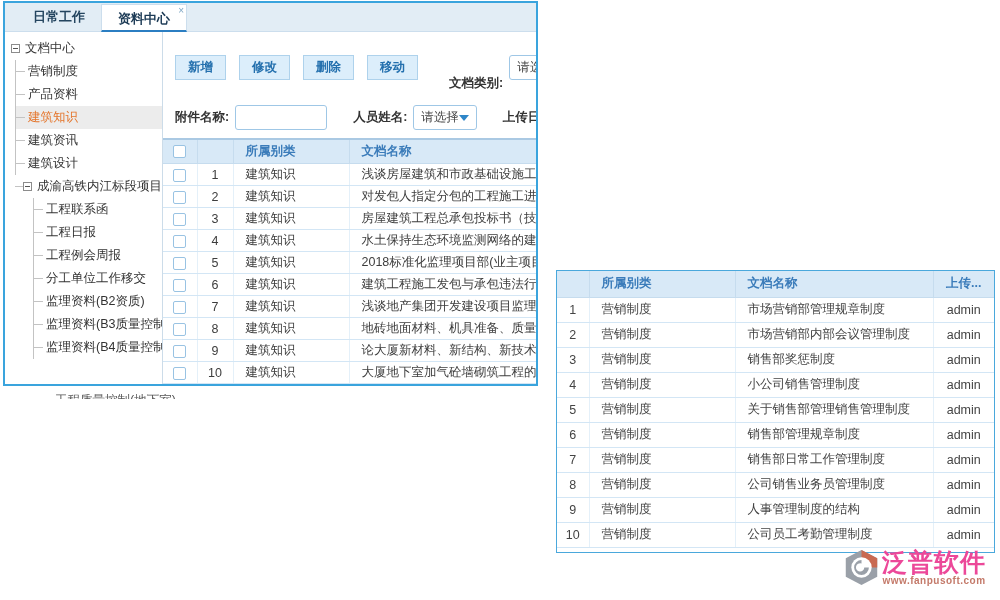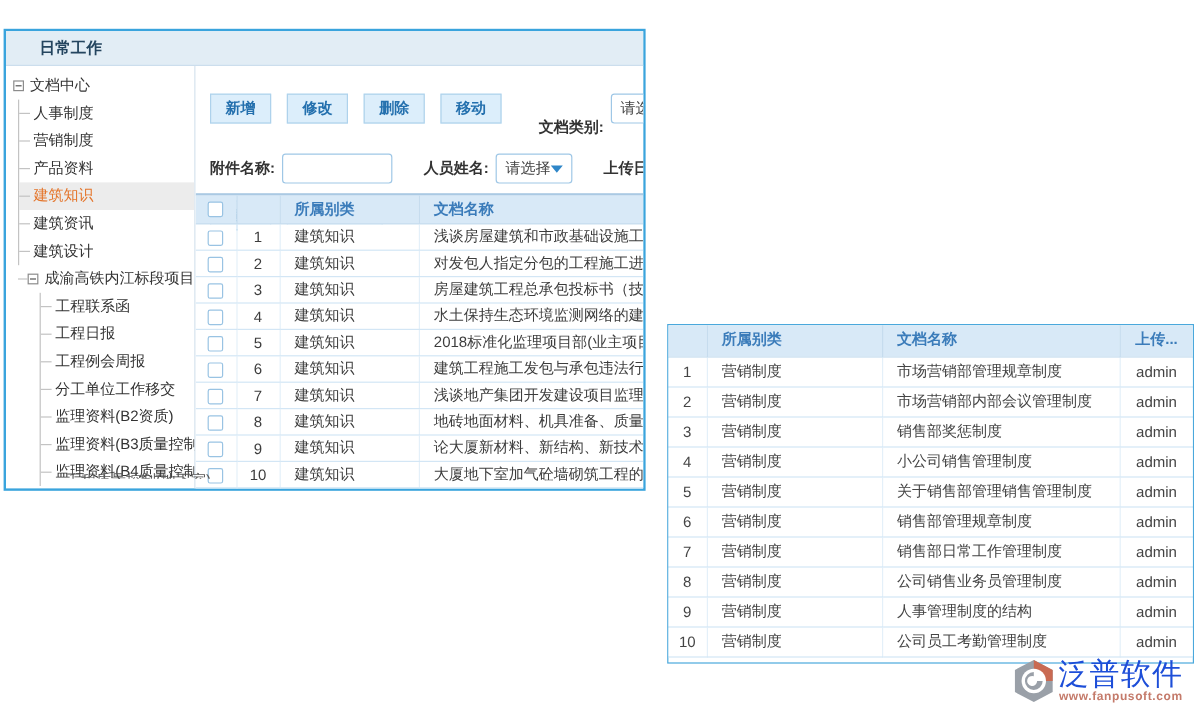--- a/index.html
+++ b/index.html
@@ -1,21 +1,21 @@
 <!DOCTYPE html>
 <html><head>
 <meta charset="utf-8">
 <style>
   * { margin:0; padding:0; box-sizing:border-box; }
   html,body { width:1000px; height:600px; background:#ffffff; overflow:hidden;
     font-family:"Liberation Sans","DejaVu Sans",sans-serif; }
   .stage { position:relative; width:1000px; height:600px; background:#fff; }
 
   
-  .win-left { position:absolute; left:3px; top:24px; width:535px; height:385px;
+  .win-left { position:absolute; left:3px; top:1px; width:535px; height:385px;
     border:2px solid #3aa4dd; background:#fff; }
   .tabbar { height:29px; background:#e2edf5; display:flex; align-items:flex-end;
     padding-left:12px; border-bottom:1px solid #ccdeed; }
   .tab { height:28px; line-height:27px; padding:0 16px; font-size:13px; font-weight:bold;
     color:#24455f; cursor:pointer; }
   .tab.active { background:#fff; border:1px solid #ccdeed; border-bottom:2px solid #2b7ec2;
     color:#1c3a55; position:relative; margin-bottom:-1px; }
   .tab-close { position:absolute; top:1px; right:2px; font-size:10px; line-height:10px;
     color:#7fa7c4; font-weight:normal; }
   .win-body { display:flex; height:calc(100% - 29px); }
@@ -84,46 +84,47 @@
   .tbl-r td { height:25px; color:#444; }
   .tbl-r .c-num { width:32px; }
   .tbl-r .c-cat { width:146px; }
   .tbl-r .c-name { width:198px; }
   .tbl-r .c-up { text-align:center; padding:0; }
 
   
   .watermark { position:absolute; left:843px; top:549px; width:154px; display:flex; align-items:flex-start; }
   .wm-icon { width:37px; height:37px; flex:0 0 auto; margin-right:2px; }
   .wm-text { display:flex; flex-direction:column; align-items:center; }
-  .wm-brand { font-size:25px; font-weight:normal; color:#1d4ed8; letter-spacing:1px; line-height:27px; }
+  .wm-brand { font-size:25px; font-weight:bold; color:#ec4899; letter-spacing:1px; line-height:27px; }
   .wm-url { font-size:10px; font-weight:bold; color:#c47a6a; letter-spacing:0.5px; margin-top:-1px; }
 </style>
 </head>
 <body>
 
 <div class="stage">
 
   <div class="win-left">
 
     <div class="tabbar">
       <div class="tab">日常工作</div>
+      <div class="tab active">
+        <span>资料中心</span>
+        <span class="tab-close">×</span>
+      </div>
     </div>
 
     <div class="win-body">
 
       <div class="sidebar">
         <div class="tree-root-row">
           <span class="expander"></span>
           <span>文档中心</span>
         </div>
         <ul class="tree-list">
 
-        <li>
-              <span>人事制度</span>
-            </li>
             <li>
               <span>营销制度</span>
             </li>
             <li>
               <span>产品资料</span>
             </li>
             <li class="selected">
               <span>建筑知识</span>
             </li>
             <li>

